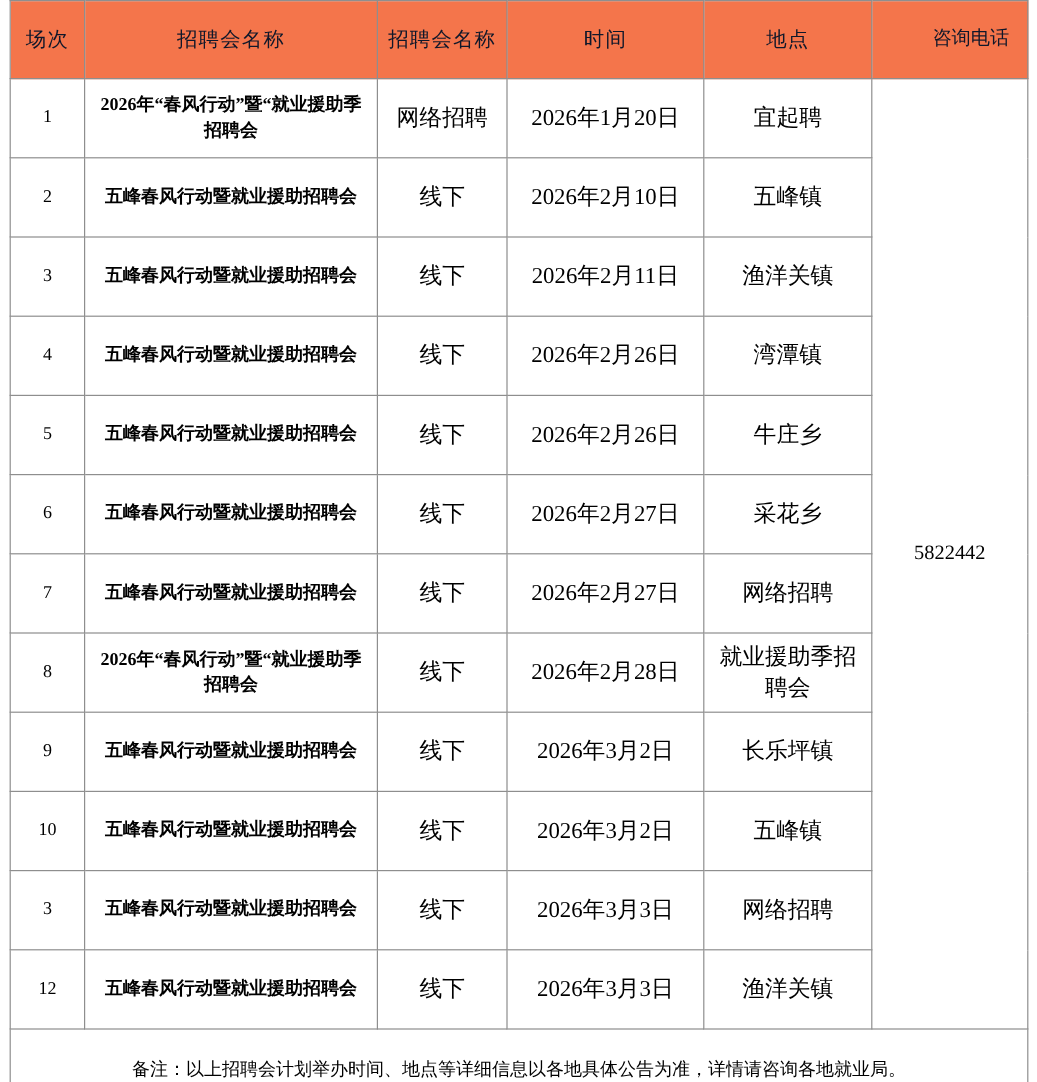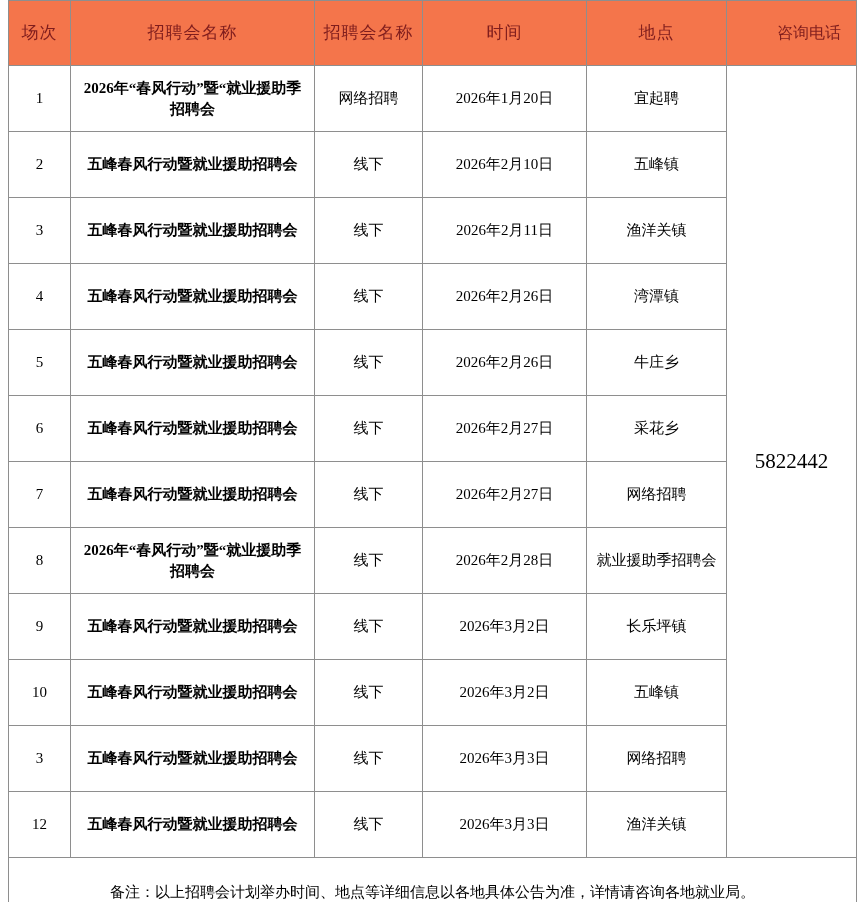--- a/index.html
+++ b/index.html
@@ -29,21 +29,21 @@
   table.recruit-table th {
     border: 1px solid #8e8e8e;
     text-align: center;
     vertical-align: middle;
     padding: 4px 6px;
     line-height: 1.35;
     font-weight: normal;
   }
   thead th {
     background: #f4754b;
-    color: #7f1d1d;
+    color: #0f172a;
     font-weight: bold;
     font-size: 17px;
     height: 56px;
     letter-spacing: 1px;
     border: 1px solid #f4754b;
   }
   thead th.head-phone {
     letter-spacing: 0px;
     font-size: 16px;
     padding-left: 41px;
@@ -60,24 +60,24 @@
   }
   tbody td.name {
     font-size: 15px;
     padding-left: 10px;
     padding-right: 10px;
     font-weight: bold;
   }
   tbody td.form,
   tbody td.time,
   tbody td.place {
-    font-size: 15px;
+    font-size: 19px;
   }
   tbody td.phone {
-    font-size: 21px;
+    font-size: 17px;
   }
   tbody tr {
     height: 66px;
   }
   tfoot td.note {
     font-size: 15px;
     height: 48px;
     padding: 10px 14px;
     text-align: center;
   }

